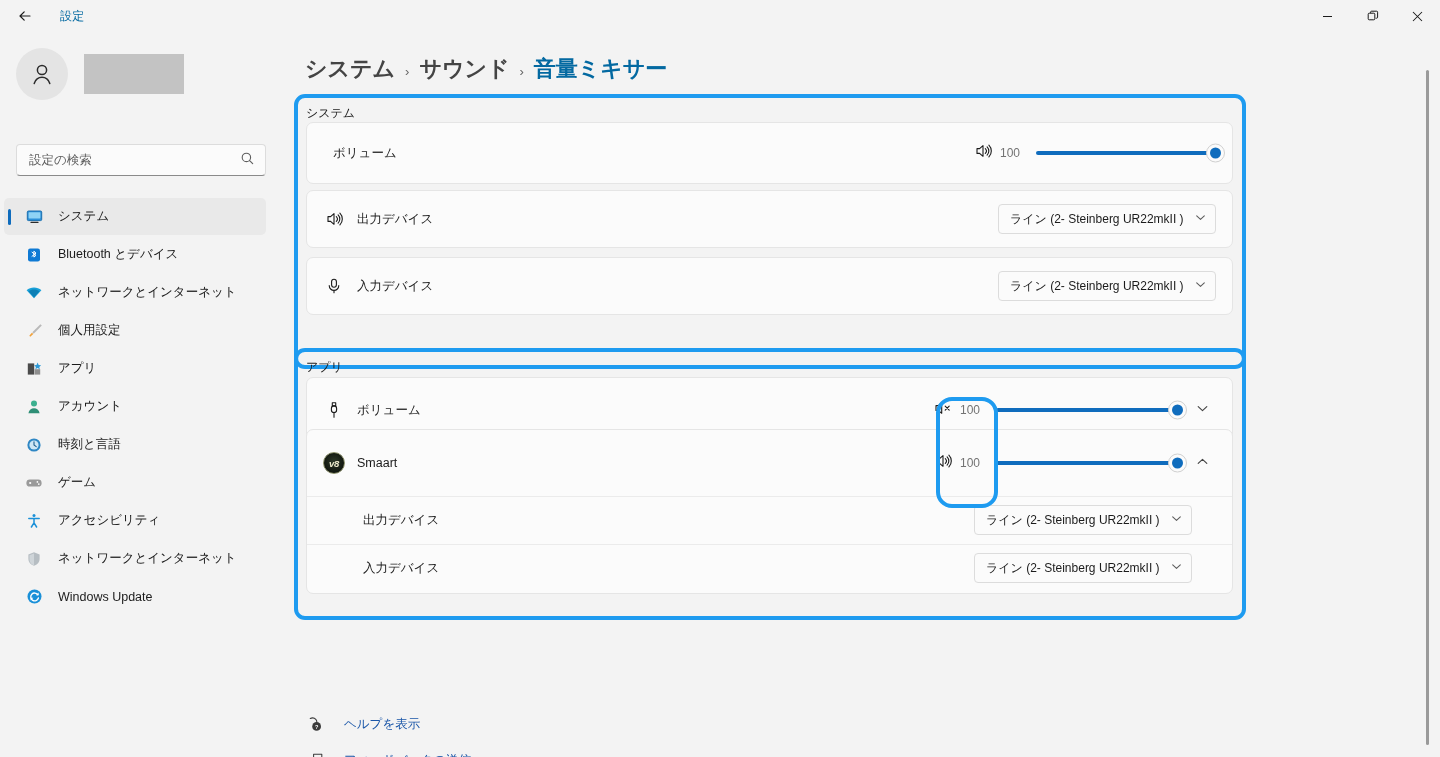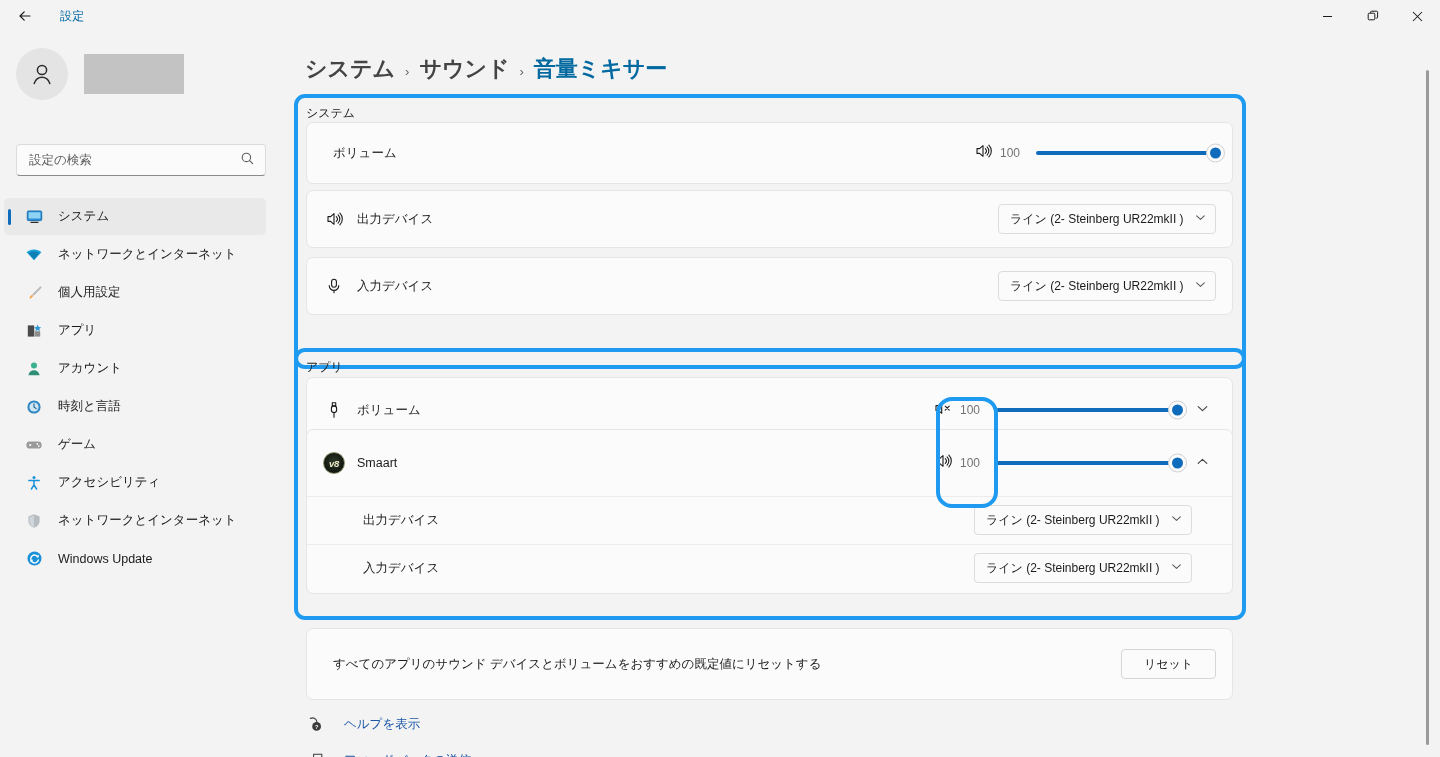--- a/index.html
+++ b/index.html
@@ -231,20 +231,29 @@
         <span class="navicon">
           <svg width="17" height="17" viewBox="0 0 17 17" fill="none">
             <rect x="1.3" y="3" width="14.4" height="9.6" rx="1.2" fill="#2b8fd8" stroke="#1b6fae" stroke-width="1"></rect>
             <rect x="2.6" y="4.2" width="11.8" height="6.2" rx=".6" fill="#8fd3f5"></rect>
             <path d="M5 14.4h7" stroke="#2b2b2b" stroke-width="1.1" stroke-linecap="round"></path>
           </svg>
         </span>
         <span class="navlabel">システム</span>
       </div>
 
+      <div class="navitem">
+        <span class="navicon">
+          <svg width="16" height="16" viewBox="0 0 16 16" fill="none">
+            <rect x="2" y="1.5" width="12" height="13" rx="2.2" fill="#0f7ad4"></rect>
+            <path d="M6 5.2l4 3.1-2.1 1.8V4.2l2.1 1.9-4 3.2" stroke="#fff" stroke-width="1" stroke-linejoin="round" stroke-linecap="round"></path>
+          </svg>
+        </span>
+        <span class="navlabel">Bluetooth とデバイス</span>
+      </div>
 
       <div class="navitem">
         <span class="navicon">
           <svg width="18" height="18" viewBox="0 0 18 18" fill="none">
             <path d="M1.6 6.2C3.6 4.4 6.2 3.4 9 3.4s5.4 1 7.4 2.8L9 14.2 1.6 6.2z" fill="#18a0d8"></path>
             <path d="M3.6 7.2C5.1 6 6.9 5.4 9 5.4s3.9.6 5.4 1.8L9 13.4 3.6 7.2z" fill="#0d7fb5"></path>
           </svg>
         </span>
         <span class="navlabel">ネットワークとインターネット</span>
       </div>
@@ -512,28 +521,20 @@
             </span>
           </div>
         </div>
       </div>
     </div>
 
     <div class="annot" style="left:4px; top:316px; width:952px; height:272px;"></div>
 
     <div class="annot-pill" style="left:646px; top:365px; width:62px; height:111px;"></div>
 
-    <div class="card" style="left:16px; top:596px; width:927px; height:72px;">
-      <div class="row">
-        <span class="row-label" style="margin-left:10px;">すべてのアプリのサウンド デバイスとボリュームをおすすめの既定値にリセットする</span>
-        <div class="row-right">
-          <button class="btn">リセット</button>
-        </div>
-      </div>
-    </div>
 
     <div style="position:absolute; left:16px; top:684px;">
       <div class="helplink">
         <span class="hicon">
           <svg width="17" height="17" viewBox="0 0 17 17" fill="none">
             <path d="M3.2 2.4c2.3-.9 4.3-.5 5.6.9 1.5 1.6 1.3 3.9-.3 5.1" stroke="#3b3b3b" stroke-width="1.1" stroke-linecap="round"></path>
             <circle cx="9.6" cy="10.4" r="4.4" fill="#3b3b3b"></circle>
             <text x="9.6" y="12.6" font-size="5.6" fill="#fff" text-anchor="middle" font-family="Liberation Sans, sans-serif" font-weight="bold">?</text>
           </svg>
         </span>

